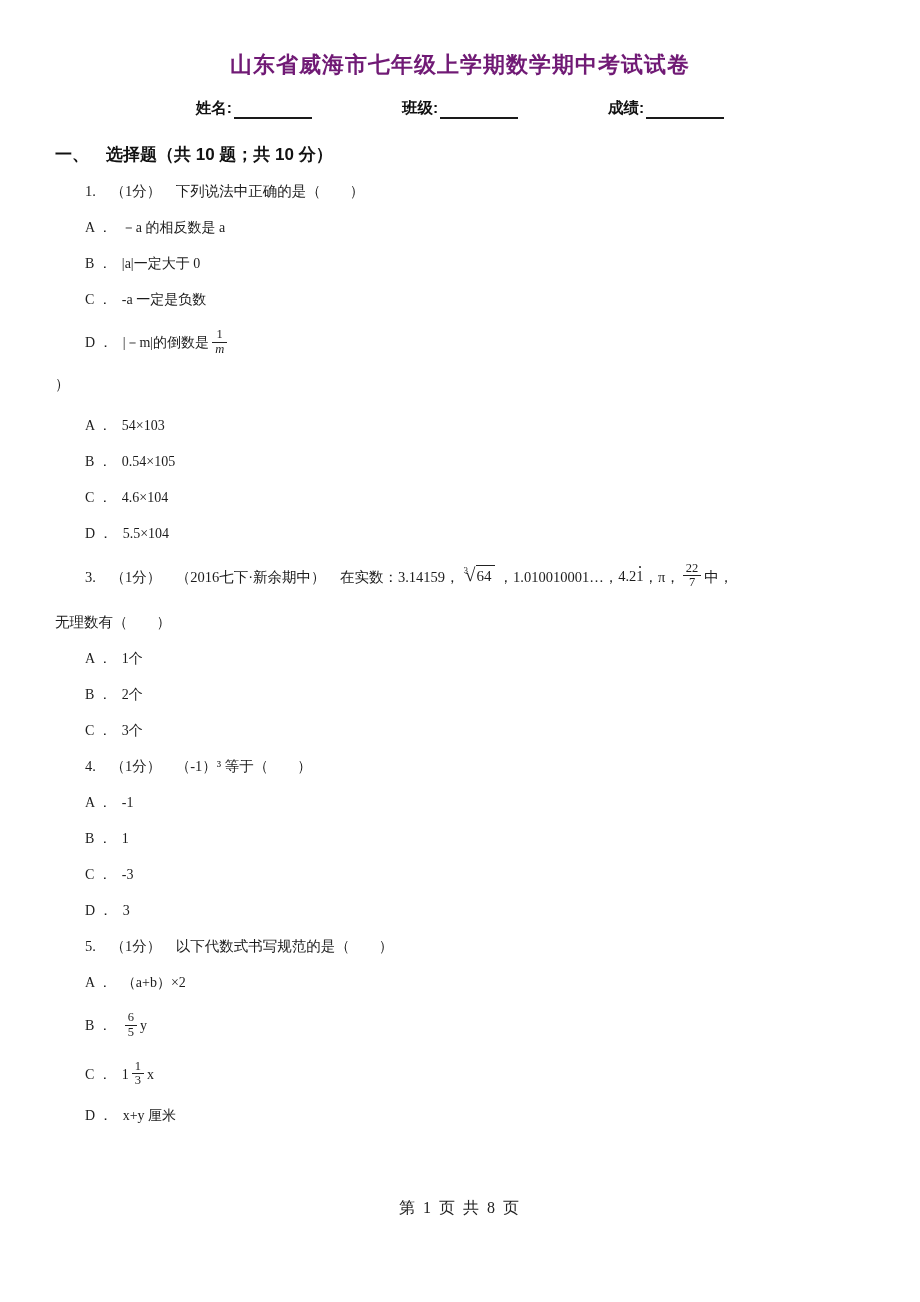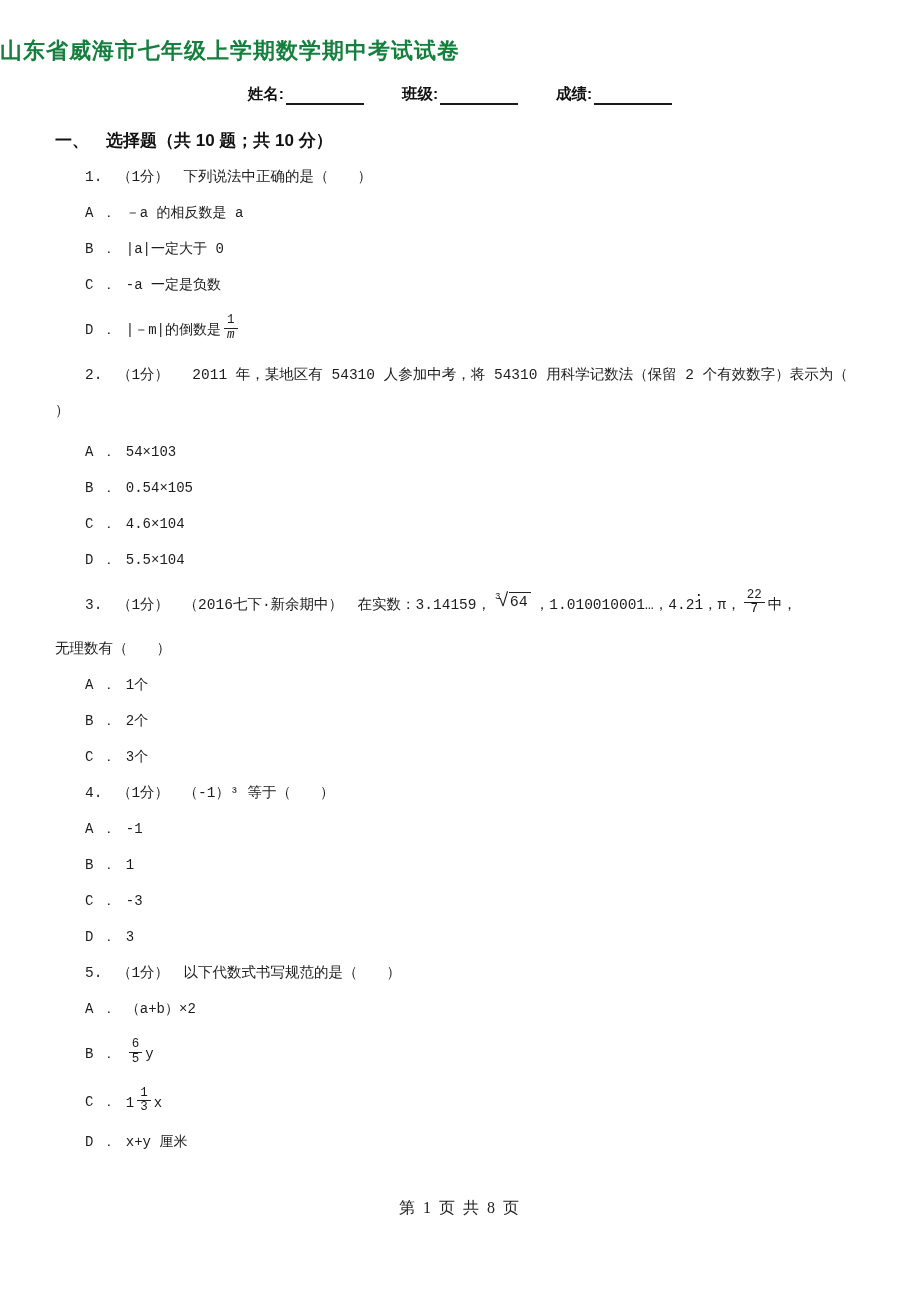--- a/index.html
+++ b/index.html
@@ -6,48 +6,48 @@
   body{
     width:920px;height:1302px;
     font-family:"Liberation Serif","DejaVu Serif",serif;
     color:#1c1c1c;
   }
   .page{
     position:relative;width:920px;height:1302px;
     overflow:hidden;background:#ffffff;
   }
   .title{
-    margin:0;padding-top:36px;
-    text-align:left;
+    margin:0;padding-top:50px;
+    text-align:center;
     font-family:"Liberation Sans","DejaVu Sans",sans-serif;
-    font-size:22px;font-weight:bold;color:#15803d;
+    font-size:22px;font-weight:bold;color:#701a75;
     letter-spacing:1px;
   }
   .fields{
     margin-top:18px;
-    display:flex;justify-content:center;gap:38px;
+    display:flex;justify-content:center;gap:90px;
   }
   .field{display:flex;align-items:flex-end;}
   .flabel{
     font-family:"Liberation Sans","DejaVu Sans",sans-serif;
     font-weight:bold;font-size:15.5px;color:#111;
   }
   .blank{
     display:inline-block;width:78px;height:16px;
     border-bottom:2px solid #1a1a1a;margin-left:2px;
   }
   .section{
     margin:24px 0 0 55px;
     font-family:"Liberation Sans","DejaVu Sans",sans-serif;
     font-size:17px;font-weight:bold;color:#111;
   }
   .body{margin:8px 55px 0 55px;}
   .line{
     white-space:nowrap;
-    margin-top:15px;line-height:21px;font-size:14.5px;font-family:Liberation Mono, monospace;
+    margin-top:15px;line-height:21px;font-size:14.5px;
   }
   .indent{padding-left:30px;}
   .opt{font-size:14px;}
   .olabel{margin-right:10px;}
   
   .frac{
     display:inline-block;vertical-align:middle;
     text-align:center;font-size:12.5px;line-height:1.1;
     margin:0 3px;transform:translateY(-2px);
   }
@@ -108,21 +108,20 @@
     <div class="line opt indent">
       <span class="olabel">B ．</span><span>|a|一定大于 0</span>
     </div>
     <div class="line opt indent">
       <span class="olabel">C ．</span><span>-a 一定是负数</span>
     </div>
     <div class="line opt indent tallgap">
       <span class="olabel">D ．</span><span>|－m|的倒数是</span><span class="frac"><span class="num">1</span><span class="den it">m</span></span>
     </div>
 
-    <div class="line indent tallgap">2.　（1分）　 2011 年，某地区有 54310 人参加中考，将 54310 用科学记数法（保留 2 个有效数字）表示为（</div>
     <div class="line">）</div>
     <div class="line opt indent tallgap">
       <span class="olabel">A ．</span><span>54×103</span>
     </div>
     <div class="line opt indent">
       <span class="olabel">B ．</span><span>0.54×105</span>
     </div>
     <div class="line opt indent">
       <span class="olabel">C ．</span><span>4.6×104</span>
     </div>

